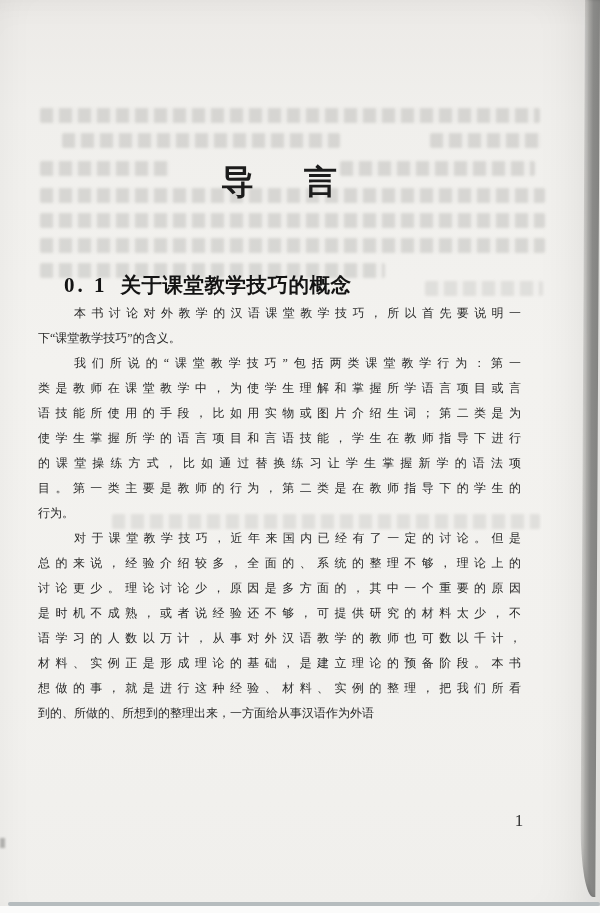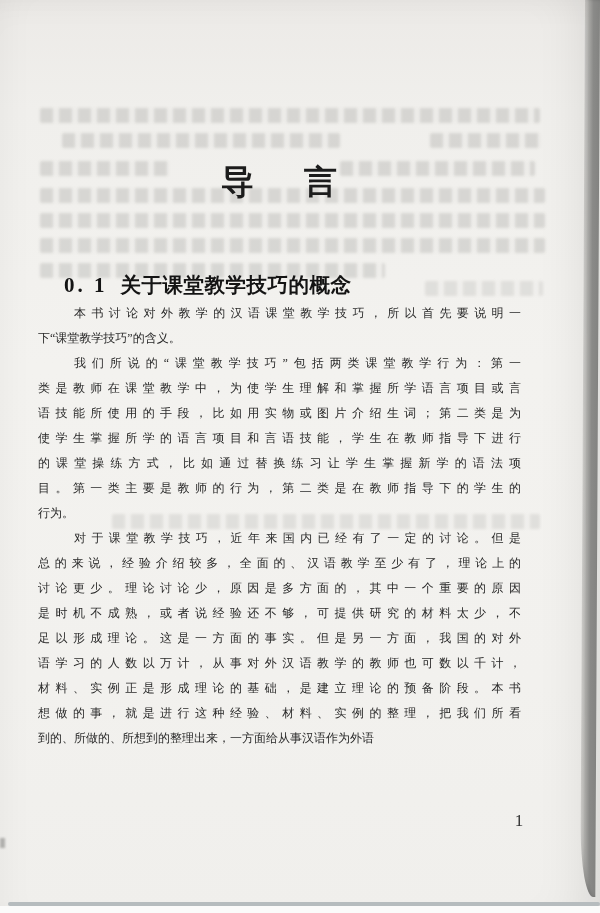--- a/index.html
+++ b/index.html
@@ -170,24 +170,23 @@
       <div class="line first">本书讨论对外教学的汉语课堂教学技巧，所以首先要说明一</div>
       <div class="line last">下“课堂教学技巧”的含义。</div>
       <div class="line first">我们所说的“课堂教学技巧”包括两类课堂教学行为：第一</div>
       <div class="line">类是教师在课堂教学中，为使学生理解和掌握所学语言项目或言</div>
       <div class="line">语技能所使用的手段，比如用实物或图片介绍生词；第二类是为</div>
       <div class="line">使学生掌握所学的语言项目和言语技能，学生在教师指导下进行</div>
       <div class="line">的课堂操练方式，比如通过替换练习让学生掌握新学的语法项</div>
       <div class="line">目。第一类主要是教师的行为，第二类是在教师指导下的学生的</div>
       <div class="line last">行为。</div>
       <div class="line first">对于课堂教学技巧，近年来国内已经有了一定的讨论。但是</div>
-      <div class="line">总的来说，经验介绍较多，全面的、汉语教学至少有了，理论上的</div>
+      <div class="line">总的来说，经验介绍较多，全面的、系统的整理不够，理论上的</div>
       <div class="line">讨论更少。理论讨论少，原因是多方面的，其中一个重要的原因</div>
       <div class="line">是时机不成熟，或者说经验还不够，可提供研究的材料太少，不</div>
-      <div class="line">足以形成理论。这是一方面的事实。但是另一方面，我国的对外</div>
       <div class="line">语学习的人数以万计，从事对外汉语教学的教师也可数以千计，</div>
       <div class="line">材料、实例正是形成理论的基础，是建立理论的预备阶段。本书</div>
       <div class="line">想做的事，就是进行这种经验、材料、实例的整理，把我们所看</div>
       <div class="line last">到的、所做的、所想到的整理出来，一方面给从事汉语作为外语</div>
     </div>
 
   <div class="page-number">1</div>
 
   <div class="edge-speck"></div>
   <div class="page-edge-right"></div>

